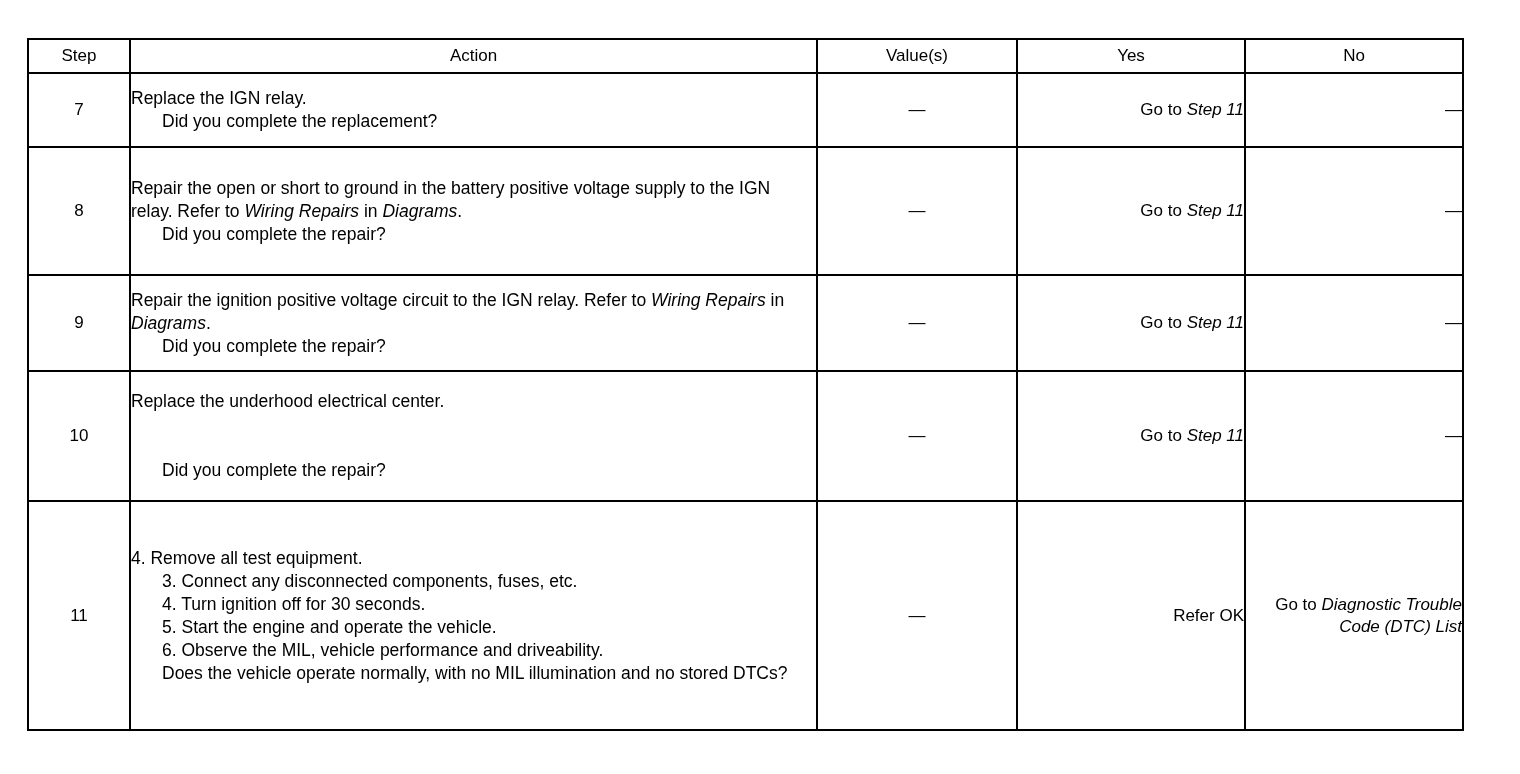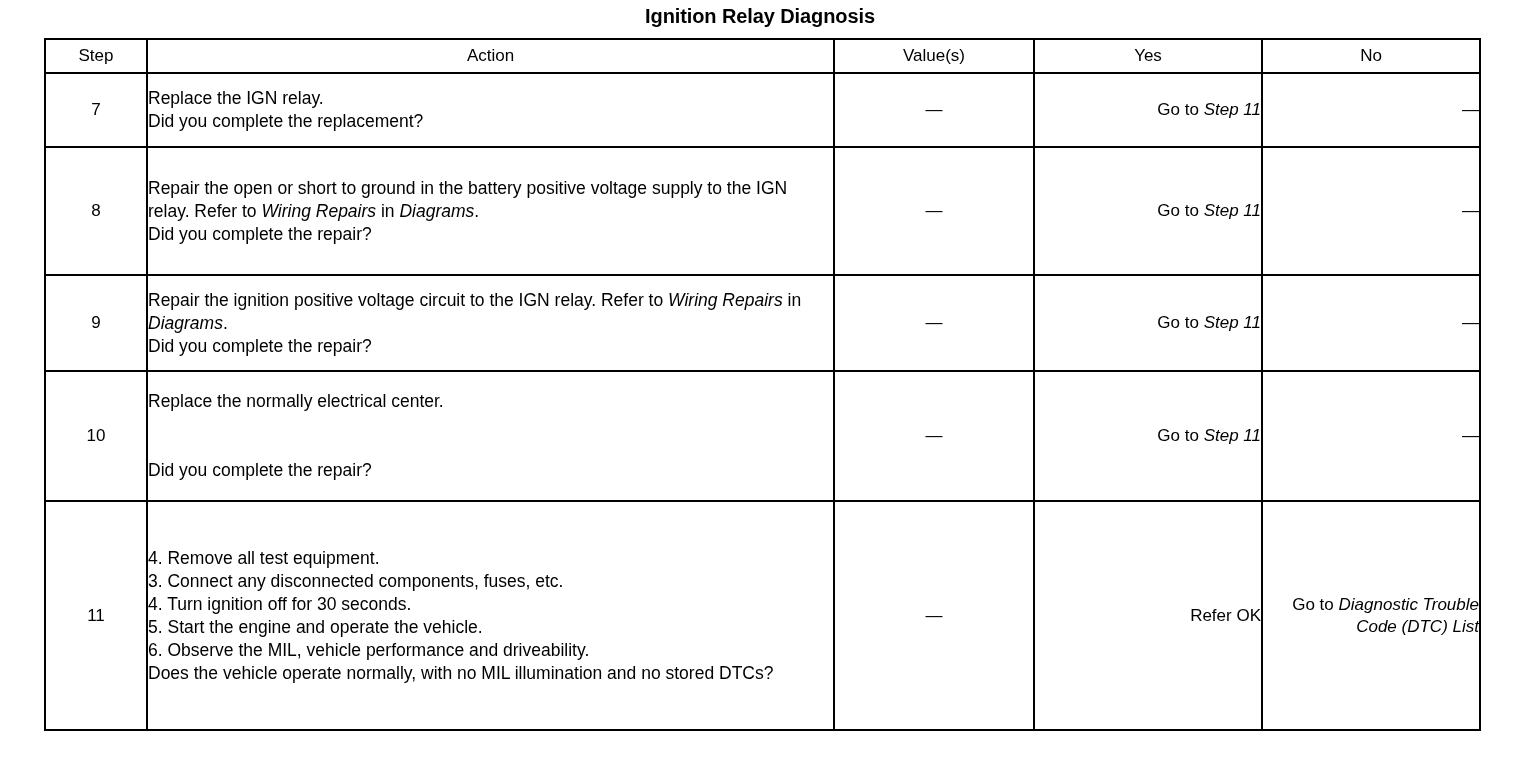--- a/index.html
+++ b/index.html
@@ -26,21 +26,21 @@
     width: 1520px;
     text-align: center;
     font-size: 20px;
     font-weight: bold;
     letter-spacing: -0.1px;
     line-height: 30px;
     padding-top: 1px;
   }
   table.diag {
     position: absolute;
-    left: 44px;
+    left: 27px;
     top: 38px;
     width: 1435px;
     border-collapse: collapse;
     table-layout: fixed;
   }
   table.diag td, table.diag th {
     border: 2px solid #000000;
     padding: 0;
     vertical-align: middle;
     font-weight: normal;
@@ -90,28 +90,27 @@
     vertical-align: bottom;
     padding-bottom: 4px;
   }
   .dash {
     display: inline-block;
     font-size: 17px;
     line-height: 17px;
   }
   .ital { font-style: italic; }
   .para { margin: 0; }
-  .para + .para { margin-top: 0; }
+  .para + .para { margin-top: 0; padding-left: 31px; }
 </style>
 </head>
 <body>
 
 <div class="page">
 
-  <div class="doc-title">Ignition Relay Diagnosis</div>
 
   <table class="diag">
     <colgroup>
       <col class="c-step">
       <col class="c-act">
       <col class="c-val">
       <col class="c-yes">
       <col class="c-no">
     </colgroup>
     <thead>
@@ -150,21 +149,21 @@
             <div class="para"><span>Repair the ignition positive voltage circuit to the IGN relay. Refer to </span><span class="ital">Wiring Repairs</span><span> in </span><span class="ital">Diagrams</span><span>.</span></div>
             <div class="para"><span>Did you complete the repair?</span></div>
           </td>
           <td class="value-cell"><span class="dash">—</span></td>
           <td class="yes-cell yes-bottom"><span>Go to </span><span class="ital">Step 11</span></td>
           <td class="no-cell"><span>—</span></td>
         </tr>
         <tr style="height: 130px;">
           <td class="step-cell">10</td>
           <td class="action-cell">
-            <div class="para"><span>Replace the normally electrical center.</span></div>
+            <div class="para"><span>Replace the underhood electrical center.</span></div>
             <div class="para">&nbsp;</div>
             <div class="para">&nbsp;</div>
             <div class="para"><span>Did you complete the repair?</span></div>
           </td>
           <td class="value-cell"><span class="dash">—</span></td>
           <td class="yes-cell yes-bottom"><span>Go to </span><span class="ital">Step 11</span></td>
           <td class="no-cell"><span>—</span></td>
         </tr>
         <tr style="height: 229px;">
           <td class="step-cell">11</td>

